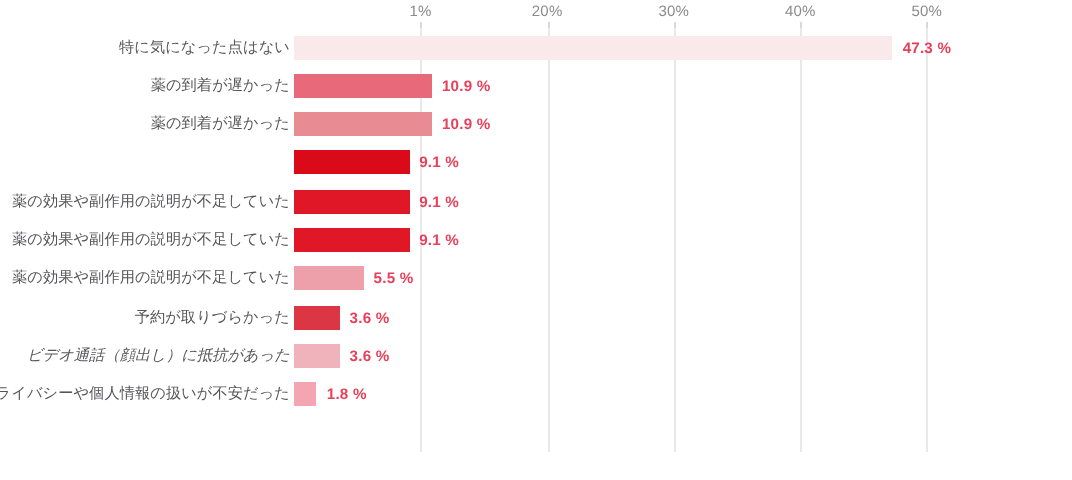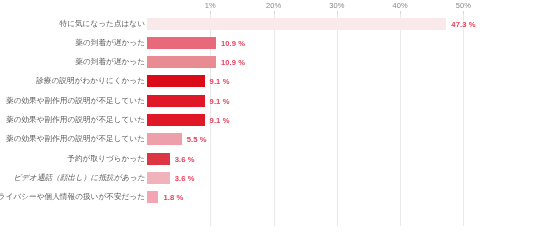--- a/index.html
+++ b/index.html
@@ -130,21 +130,20 @@
         <div class="row-label" style="color: rgb(86, 86, 90);">薬の到着が遅かった</div>
         <div class="bar" style="width: 68.9797px; background: rgb(232, 105, 122);"></div>
         <div class="bar-value" style="color: rgb(232, 64, 90); left: 220.98px;">10.9 %</div>
       </div>
       <div class="row" style="top: 38.5455px; height: 19.2727px;">
         <div class="row-label" style="color: rgb(86, 86, 90);">薬の到着が遅かった</div>
         <div class="bar" style="width: 68.9797px; background: rgb(232, 139, 146);"></div>
         <div class="bar-value" style="color: rgb(232, 64, 90); left: 220.98px;">10.9 %</div>
       </div>
       <div class="row" style="top: 57.8182px; height: 19.2727px;">
-        <div class="row-label" style="color: rgb(86, 86, 90);">診療の説明がわかりにくかった</div>
         <div class="bar" style="width: 57.5886px; background: rgb(219, 10, 24);"></div>
         <div class="bar-value" style="color: rgb(232, 64, 90); left: 209.589px;">9.1 %</div>
       </div>
       <div class="row" style="top: 77.0909px; height: 19.2727px;">
         <div class="row-label" style="color: rgb(86, 86, 90);">薬の効果や副作用の説明が不足していた</div>
         <div class="bar" style="width: 57.5886px; background: rgb(224, 23, 38);"></div>
         <div class="bar-value" style="color: rgb(232, 64, 90); left: 209.589px;">9.1 %</div>
       </div>
       <div class="row" style="top: 96.3636px; height: 19.2727px;">
         <div class="row-label" style="color: rgb(86, 86, 90); margin-left: 48px;">薬の効果や副作用の説明が不足していた</div>

